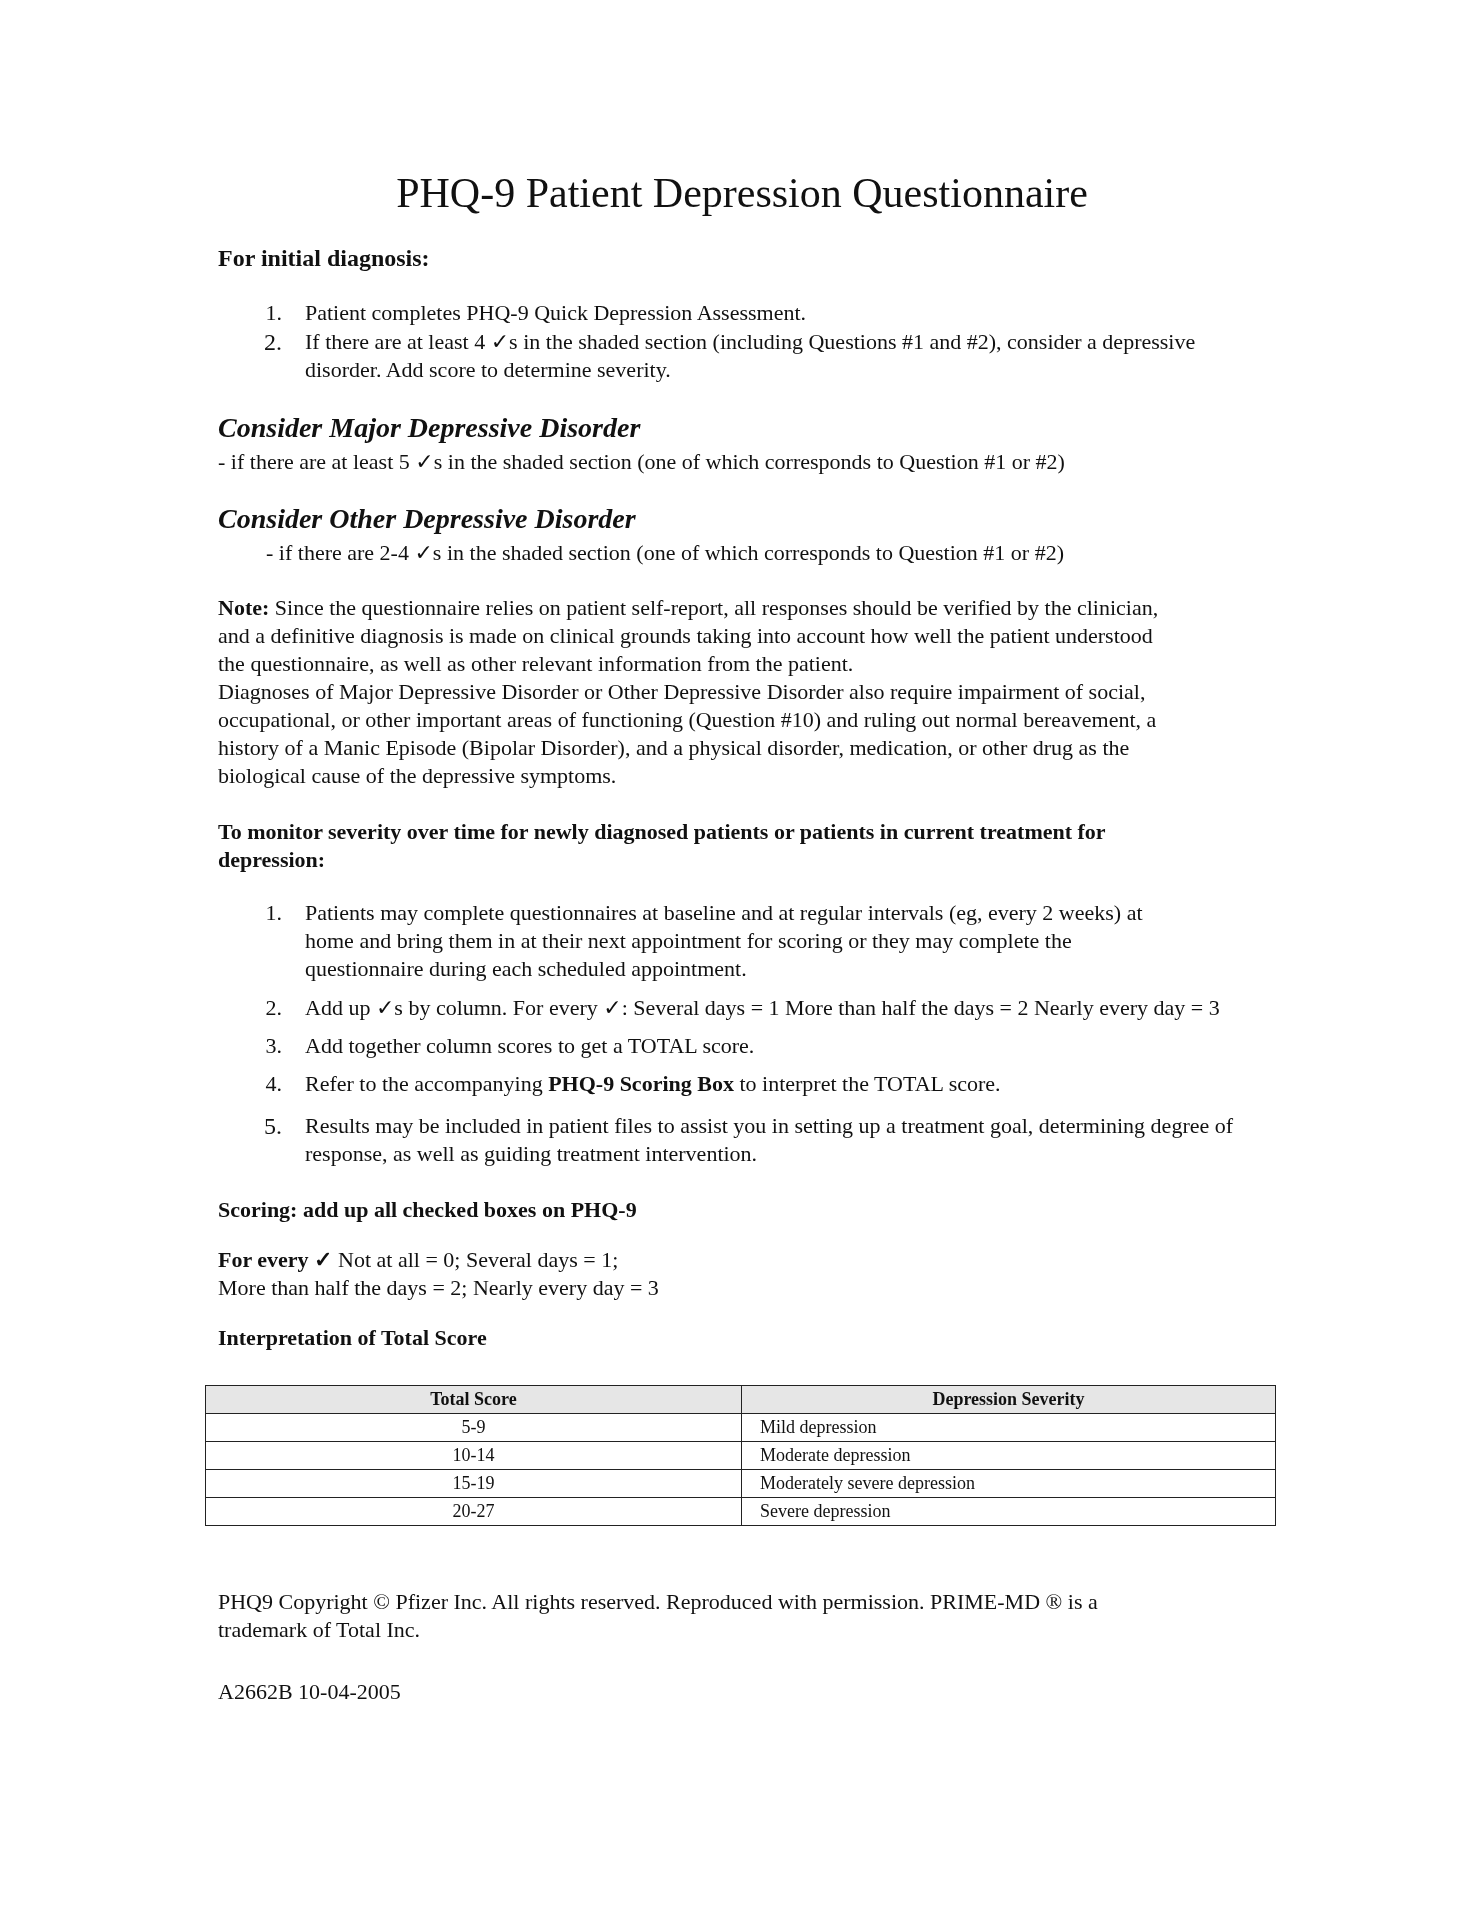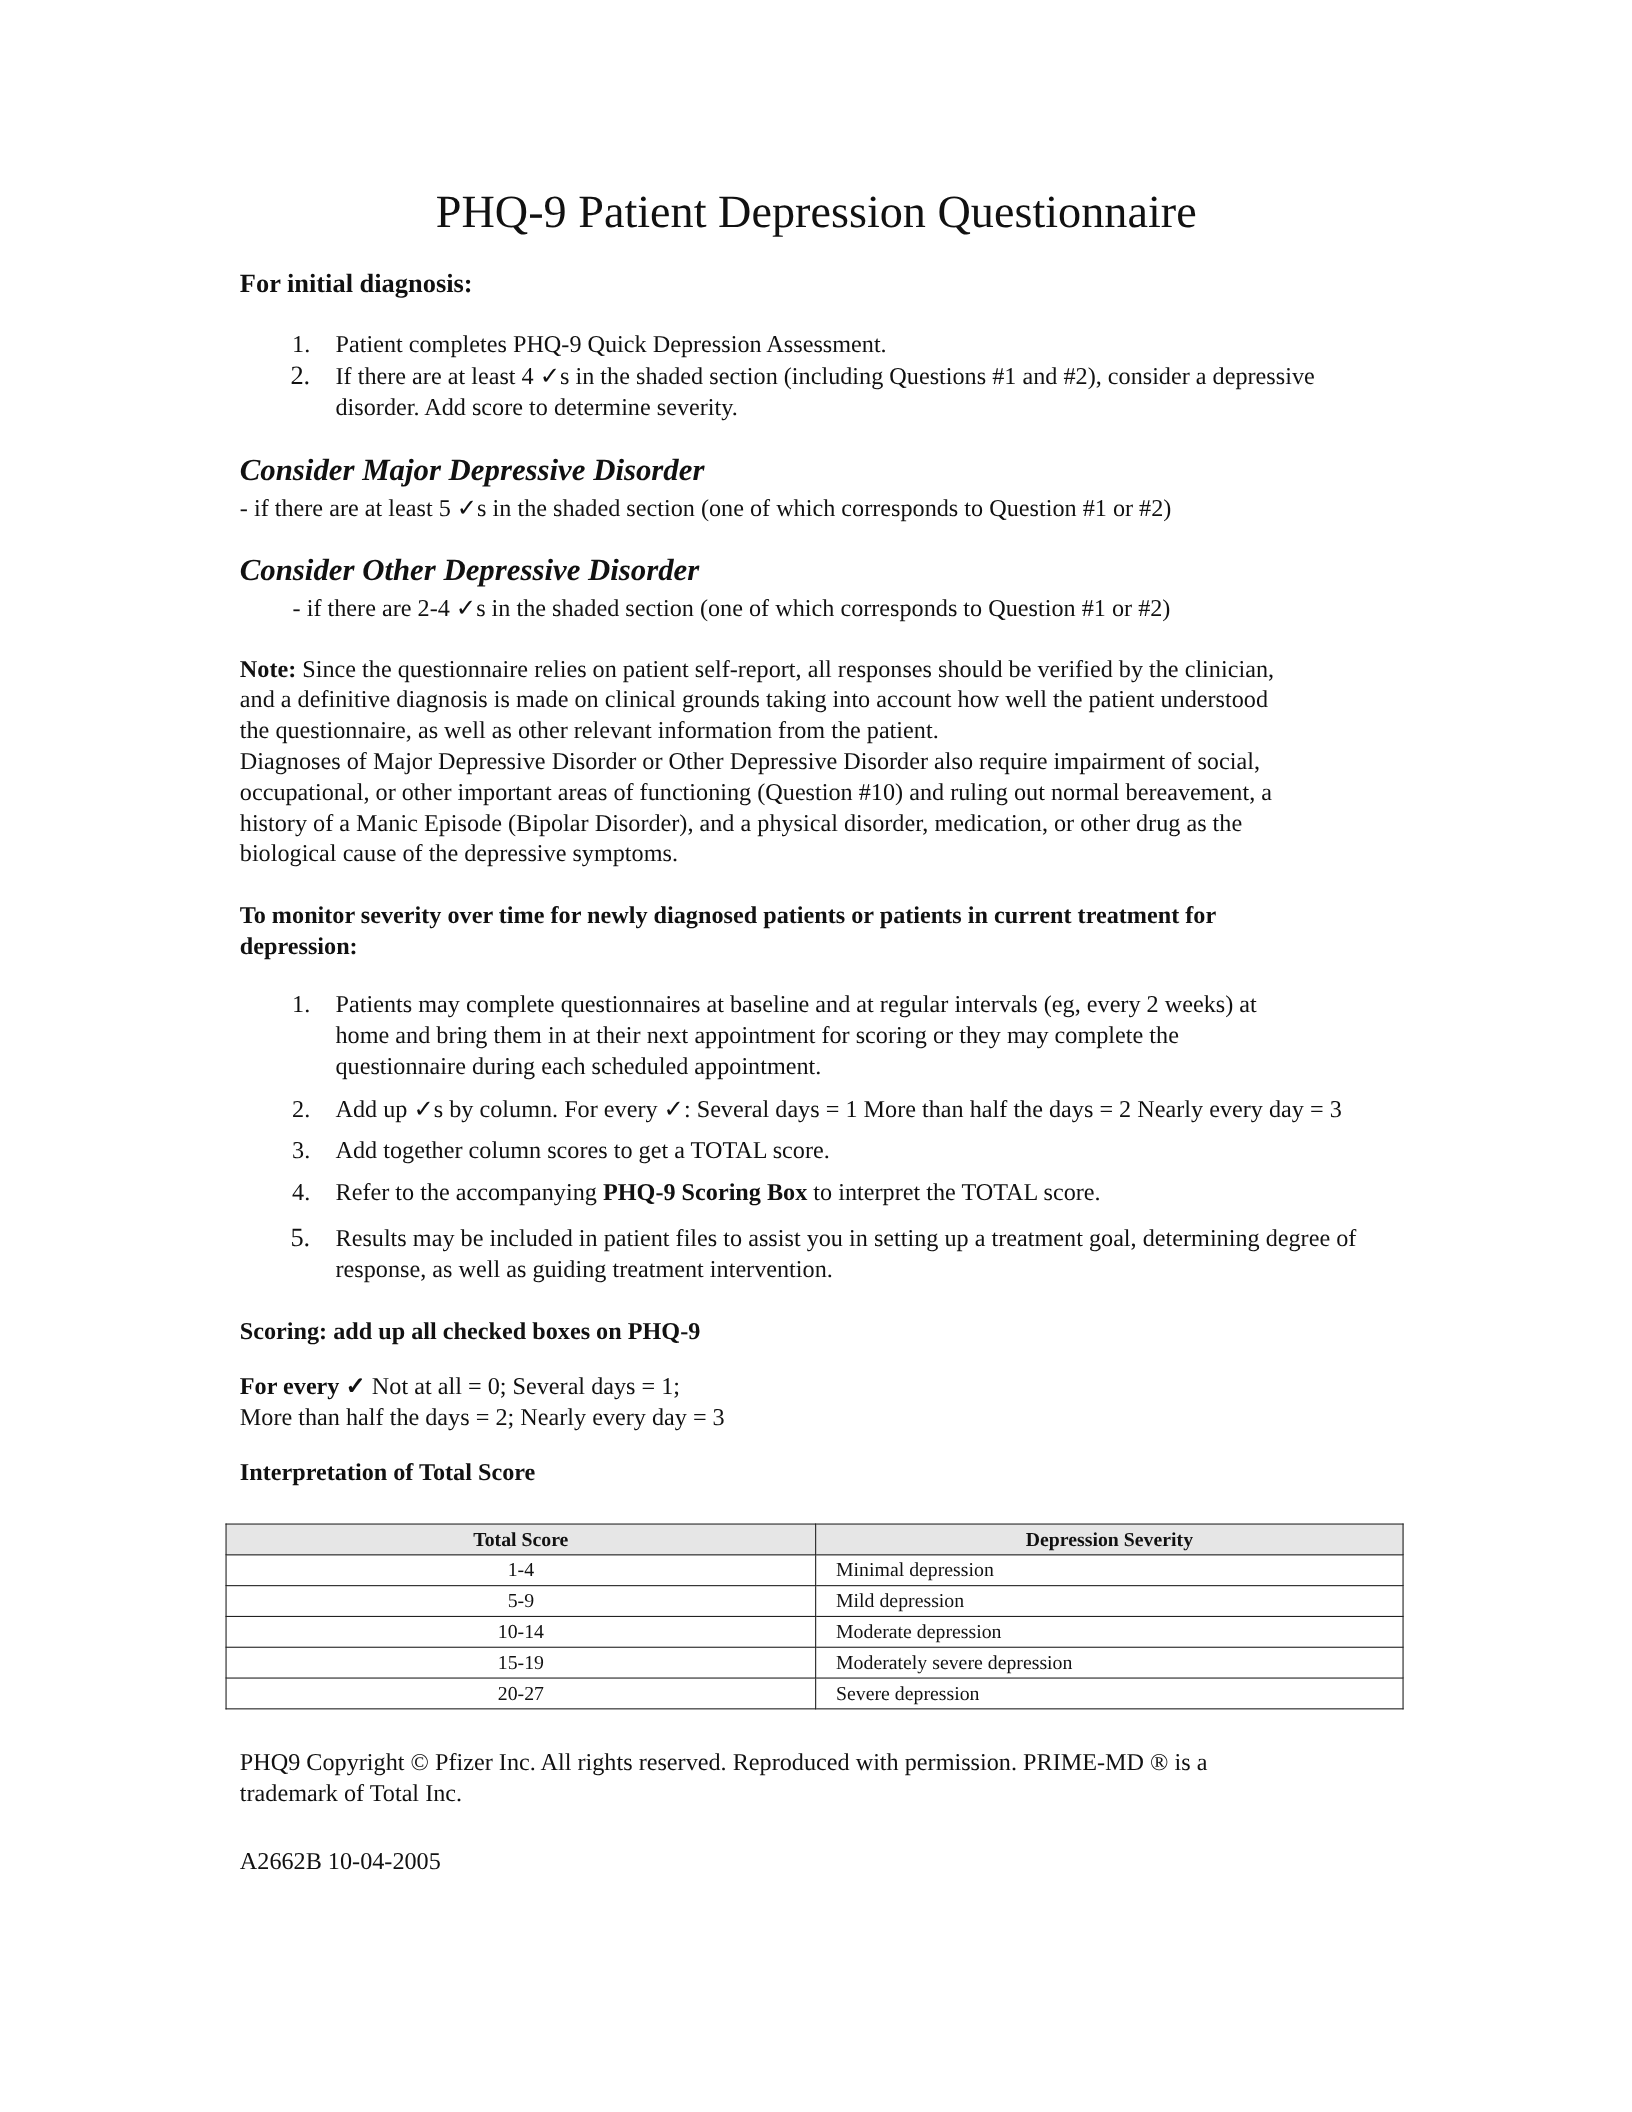--- a/index.html
+++ b/index.html
@@ -101,24 +101,20 @@
 
 <table class="score">
   <thead>
     <tr>
       <th>Total Score</th>
       <th>Depression Severity</th>
     </tr>
   </thead>
   <tbody>
     <tr>
-      <td class="c1">1-4</td>
-      <td class="c2">Minimal depression</td>
-    </tr>
-    <tr>
       <td class="c1">5-9</td>
       <td class="c2">Mild depression</td>
     </tr>
     <tr>
       <td class="c1">10-14</td>
       <td class="c2">Moderate depression</td>
     </tr>
     <tr>
       <td class="c1">15-19</td>
       <td class="c2">Moderately severe depression</td>

